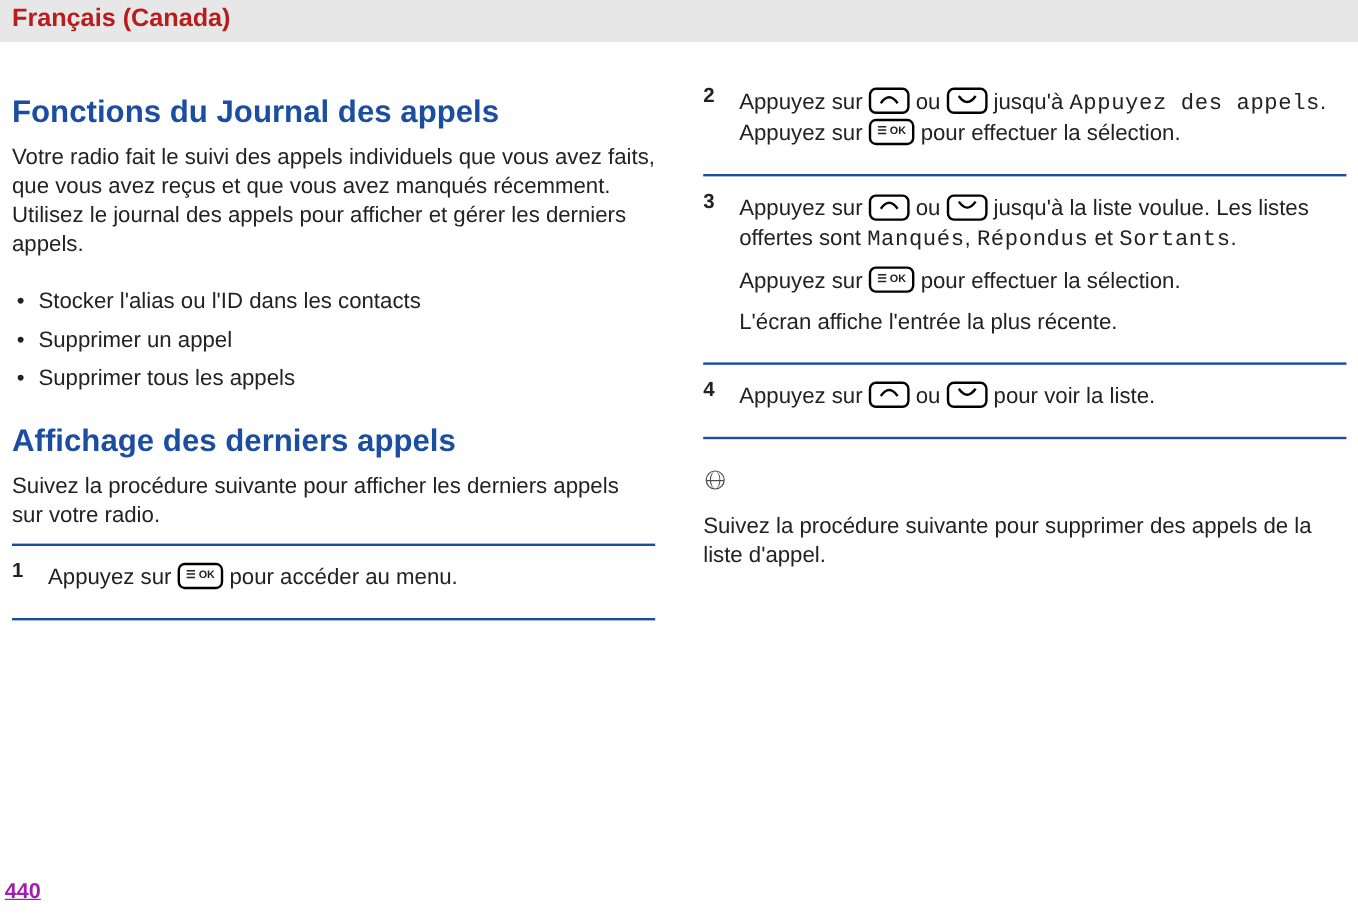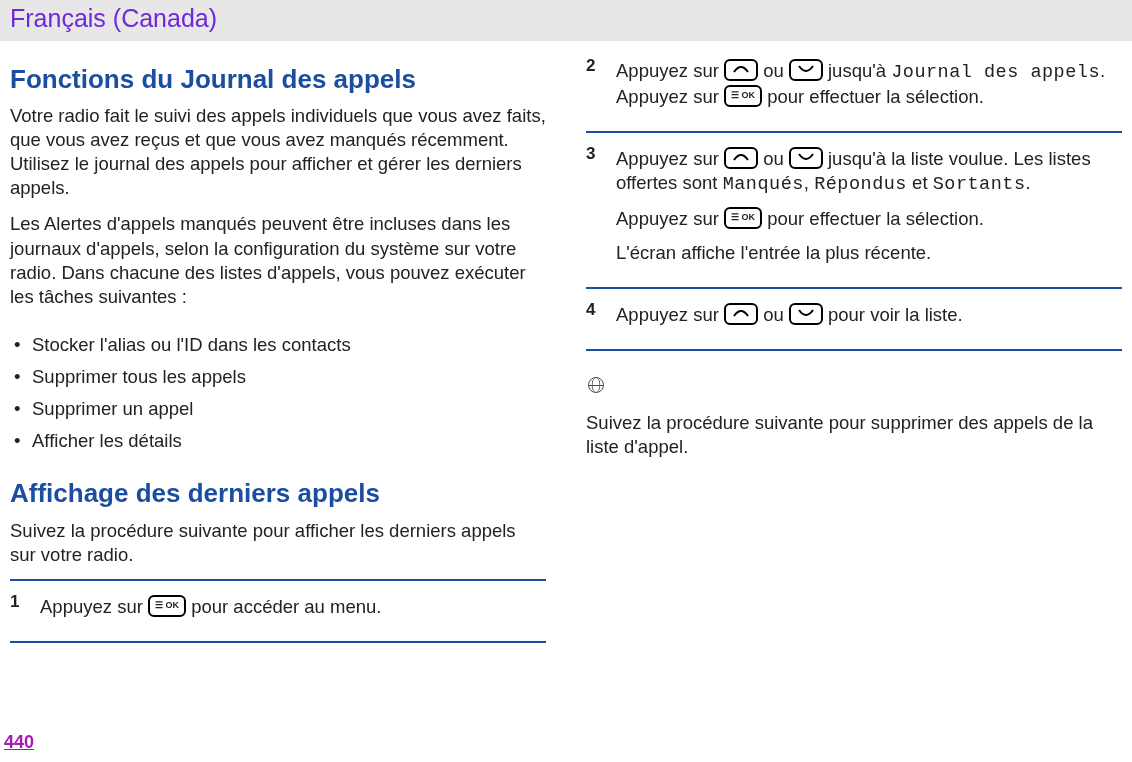--- a/index.html
+++ b/index.html
@@ -9,28 +9,28 @@
     height: 762px;
     font-family: Arial, Helvetica, sans-serif;
     font-size: 18.5px;
     color: #222;
     background: #fff;
     position: relative;
     line-height: 1.3;
   }
   .header-bar {
     background: #e7e7e7;
-    color: #6d28d9;
-    font-weight: normal;
+    color: #b91c1c;
+    font-weight: bold;
     padding: 2px 10px 6px 10px;
-    font-size: 25px;
+    font-size: 21px;
   }
   .content {
     display: flex;
-    padding: 4px 10px 0 10px;
+    padding: 24px 10px 0 10px;
     gap: 40px;
   }
   .col {
     flex: 1 1 50%;
     min-width: 0;
   }
   h1.blue {
     color: #1b4ea0;
     font-size: 26px;
     font-weight: bold;
@@ -96,26 +96,24 @@
 
 <div class="header-bar">
   <span>Français (Canada)</span>
 </div>
 
 <div class="content">
 
   <div class="col">
     <h1 class="blue">Fonctions du Journal des appels</h1>
     <p>Votre radio fait le suivi des appels individuels que vous avez faits, que vous avez reçus et que vous avez manqués récemment. Utilisez le journal des appels pour afficher et gérer les derniers appels.</p>
-    <p>Les Alertes d'appels manqués peuvent être incluses dans les journaux d'appels, selon la configuration du système sur votre radio. Dans chacune des listes d'appels, vous pouvez exécuter les tâches suivantes :</p>
     <ul class="bullets">
       <li>Stocker l'alias ou l'ID dans les contacts</li>
+      <li>Supprimer un appel</li>
       <li>Supprimer tous les appels</li>
-      <li>Supprimer un appel</li>
-      <li>Afficher les détails</li>
     </ul>
 
     <h1 class="blue">Affichage des derniers appels</h1>
     <p>Suivez la procédure suivante pour afficher les derniers appels sur votre radio.</p>
 
     <div>
       <div class="step" style="border-bottom:2px solid #1b4ea0;">
         <div class="step-num">1</div>
         <div class="step-body">
           <p>
@@ -138,21 +136,21 @@
           <p>
             <span>Appuyez sur </span>
             <span class="key-up"><svg viewBox="0 0 18 10">
                   <path d="M2 8 Q9 -2 16 8" fill="none" stroke="#000" stroke-width="2"></path>
                 </svg></span>
             <span> ou </span>
             <span class="key-down"><svg viewBox="0 0 18 10">
                   <path d="M2 2 Q9 12 16 2" fill="none" stroke="#000" stroke-width="2"></path>
                 </svg></span>
             <span> jusqu'à </span>
-            <span class="dotmatrix">Journal des appels</span><span>. Appuyez sur </span>
+            <span class="dotmatrix">Appuyez des appels</span><span>. Appuyez sur </span>
             <span class="key-ok"></span>
             <span> pour effectuer la sélection.</span>
           </p>
         </div>
       </div>
 
       <div class="step">
         <div class="step-num">3</div>
         <div class="step-body">
           <p>

